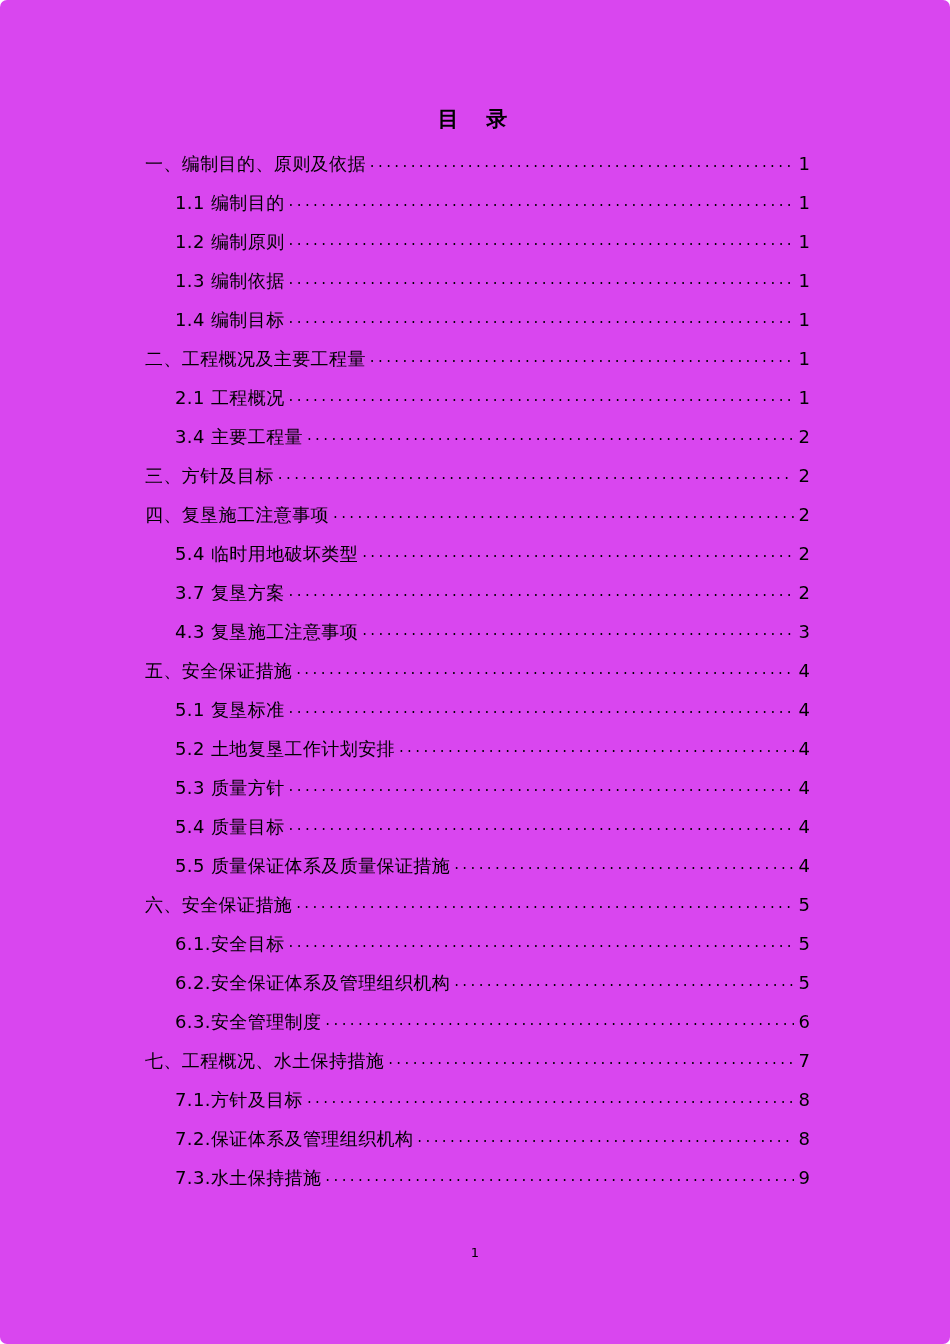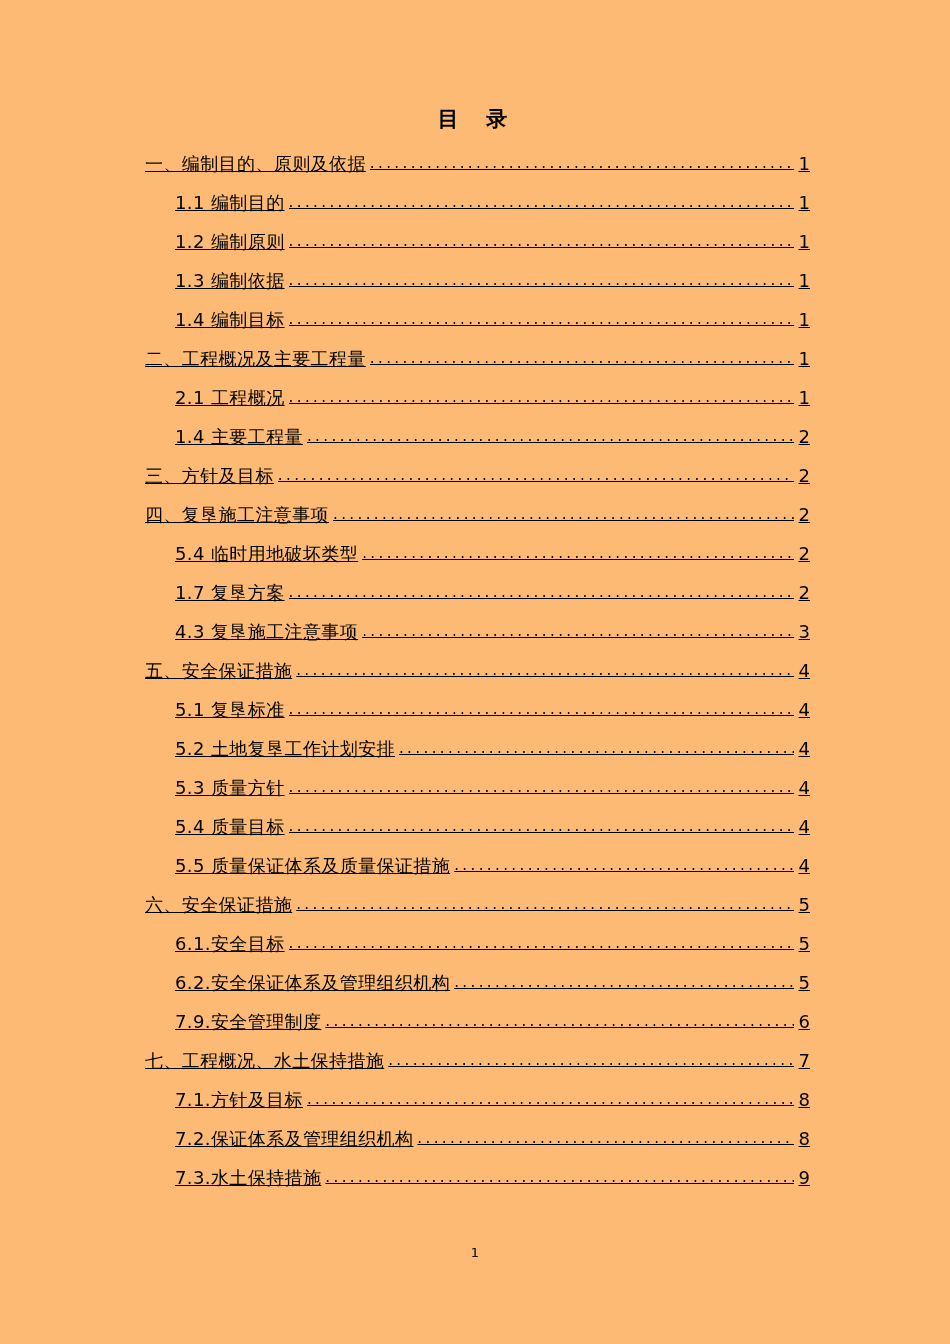--- a/index.html
+++ b/index.html
@@ -9,46 +9,46 @@
   }
   body {
     font-family: "DejaVu Sans", "Liberation Sans", sans-serif;
     color: #000000;
   }
   .page {
     position: relative;
     width: 950px;
     height: 1344px;
     margin: 0 auto;
-    background: #fdba74;
+    background: #d946ef;
     box-sizing: border-box;
     overflow: hidden;
+    border-radius: 7px;
   }
   .content {
     position: absolute;
     left: 145px;
     top: 105px;
     width: 665px;
   }
   .toc-title {
     text-align: center;
     font-size: 21px;
     font-weight: bold;
     letter-spacing: 10px;
     margin: 0 0 22px 0;
     font-family: "DejaVu Sans", "Liberation Sans", sans-serif;
   }
   .toc-entry {
     display: flex;
-    align-items: flex-end;
+    align-items: center;
     font-size: 18px;
     line-height: 1;
     margin-bottom: 21px;
     white-space: nowrap;
-    text-decoration: underline;
   }
   .toc-entry.level-1 {
     padding-left: 0;
   }
   .toc-entry.level-2 {
     padding-left: 30px;
   }
   .toc-label {
     flex: 0 0 auto;
     letter-spacing: 0.4px;
@@ -133,21 +133,21 @@
           <span class="toc-page">1</span>
         </div>
         <div class="toc-entry level-2">
           <span class="toc-label">2.1 工程概况</span>
           <span class="toc-dots">
             <span>.........................................................................................</span>
           </span>
           <span class="toc-page">1</span>
         </div>
         <div class="toc-entry level-2">
-          <span class="toc-label">1.4 主要工程量</span>
+          <span class="toc-label">3.4 主要工程量</span>
           <span class="toc-dots">
             <span>.........................................................................................</span>
           </span>
           <span class="toc-page">2</span>
         </div>
         <div class="toc-entry level-1">
           <span class="toc-label">三、方针及目标</span>
           <span class="toc-dots">
             <span>.........................................................................................</span>
           </span>
@@ -161,21 +161,21 @@
           <span class="toc-page">2</span>
         </div>
         <div class="toc-entry level-2">
           <span class="toc-label">5.4 临时用地破坏类型</span>
           <span class="toc-dots">
             <span>.........................................................................................</span>
           </span>
           <span class="toc-page">2</span>
         </div>
         <div class="toc-entry level-2">
-          <span class="toc-label">1.7 复垦方案</span>
+          <span class="toc-label">3.7 复垦方案</span>
           <span class="toc-dots">
             <span>.........................................................................................</span>
           </span>
           <span class="toc-page">2</span>
         </div>
         <div class="toc-entry level-2">
           <span class="toc-label">4.3 复垦施工注意事项</span>
           <span class="toc-dots">
             <span>.........................................................................................</span>
           </span>
@@ -238,21 +238,21 @@
           <span class="toc-page">5</span>
         </div>
         <div class="toc-entry level-2">
           <span class="toc-label">6.2.安全保证体系及管理组织机构</span>
           <span class="toc-dots">
             <span>.........................................................................................</span>
           </span>
           <span class="toc-page">5</span>
         </div>
         <div class="toc-entry level-2">
-          <span class="toc-label">7.9.安全管理制度</span>
+          <span class="toc-label">6.3.安全管理制度</span>
           <span class="toc-dots">
             <span>.........................................................................................</span>
           </span>
           <span class="toc-page">6</span>
         </div>
         <div class="toc-entry level-1">
           <span class="toc-label">七、工程概况、水土保持措施</span>
           <span class="toc-dots">
             <span>.........................................................................................</span>
           </span>

